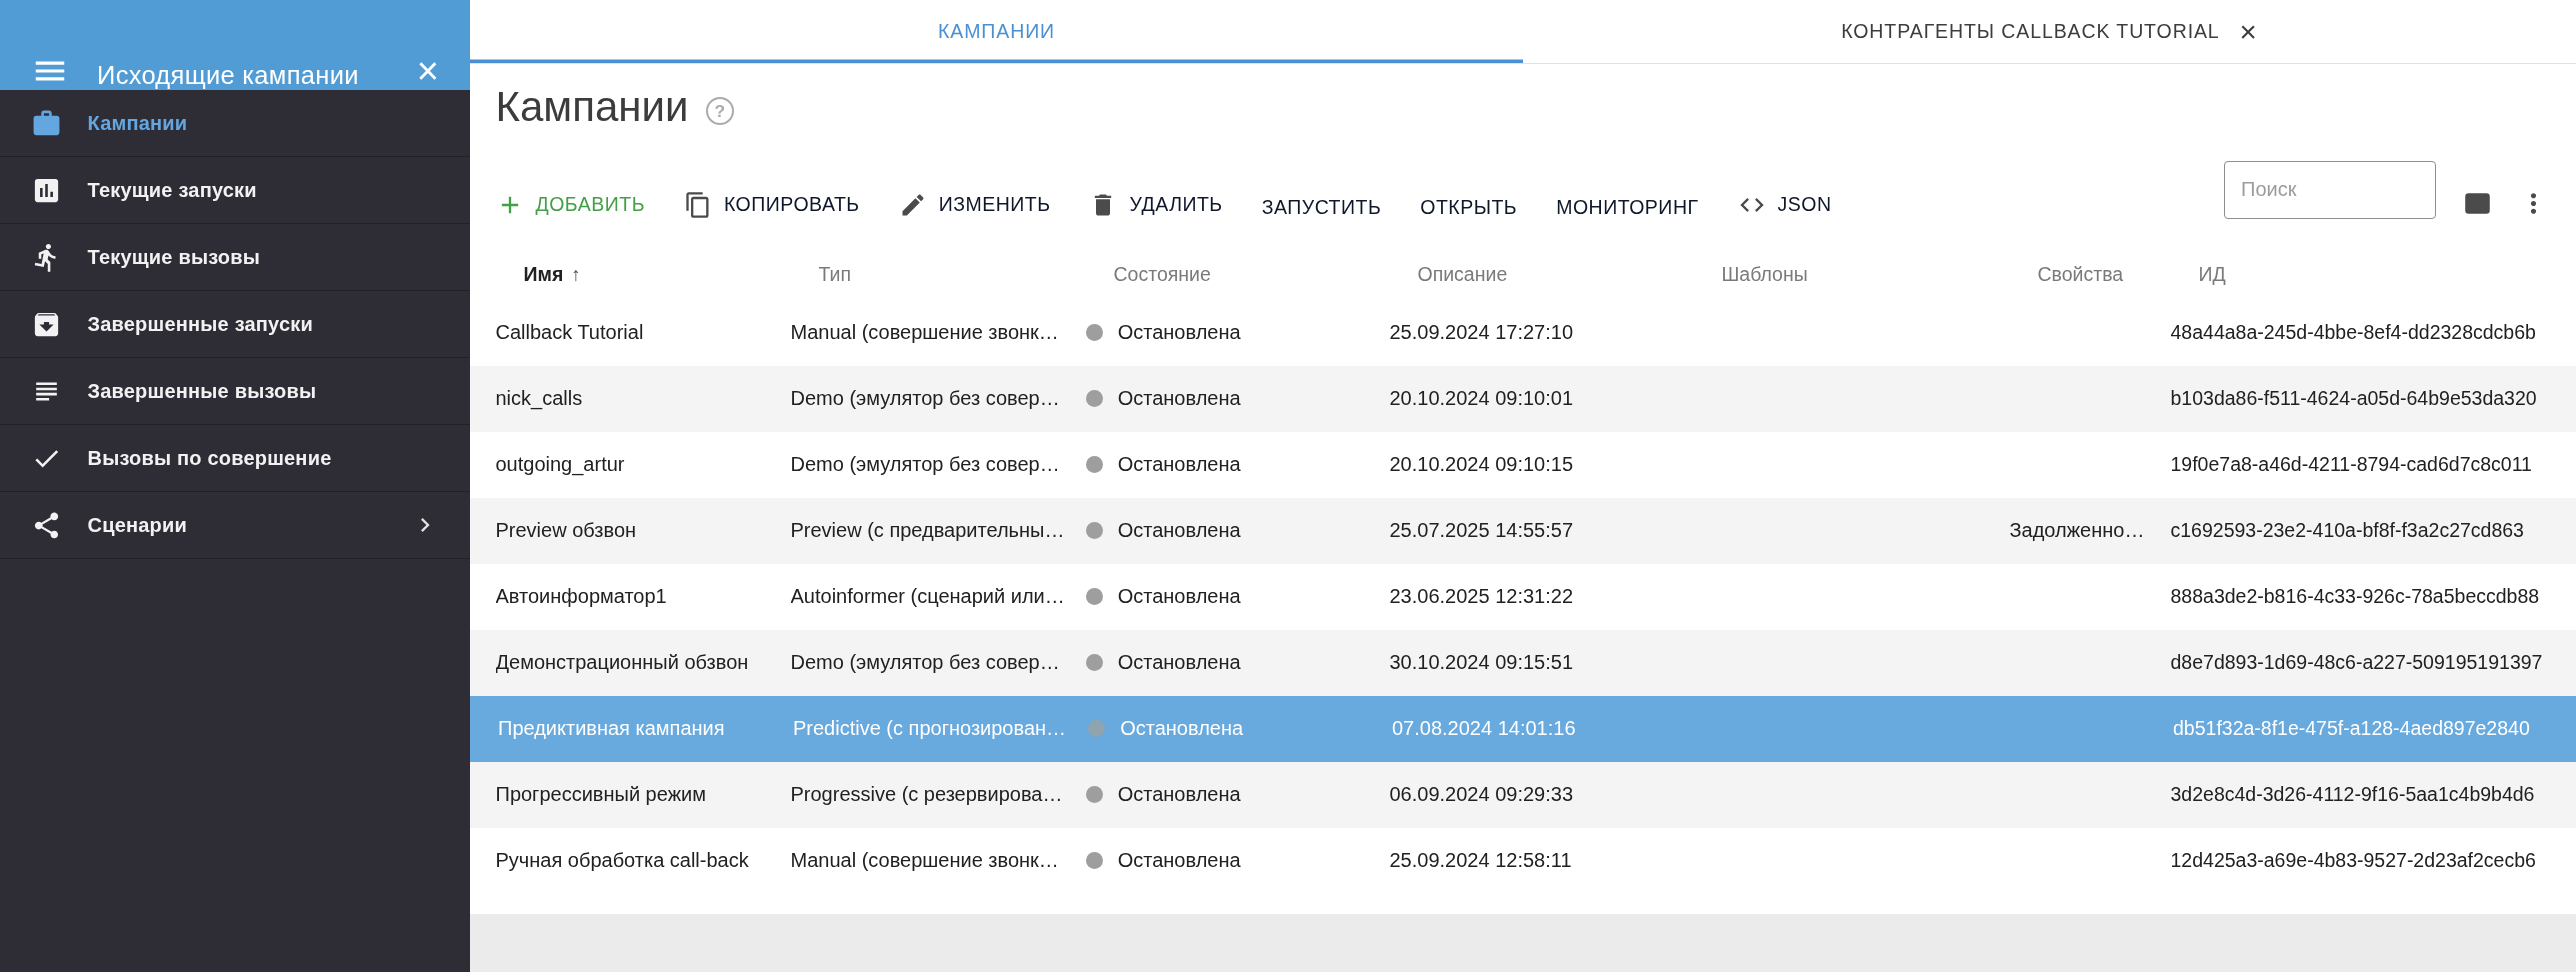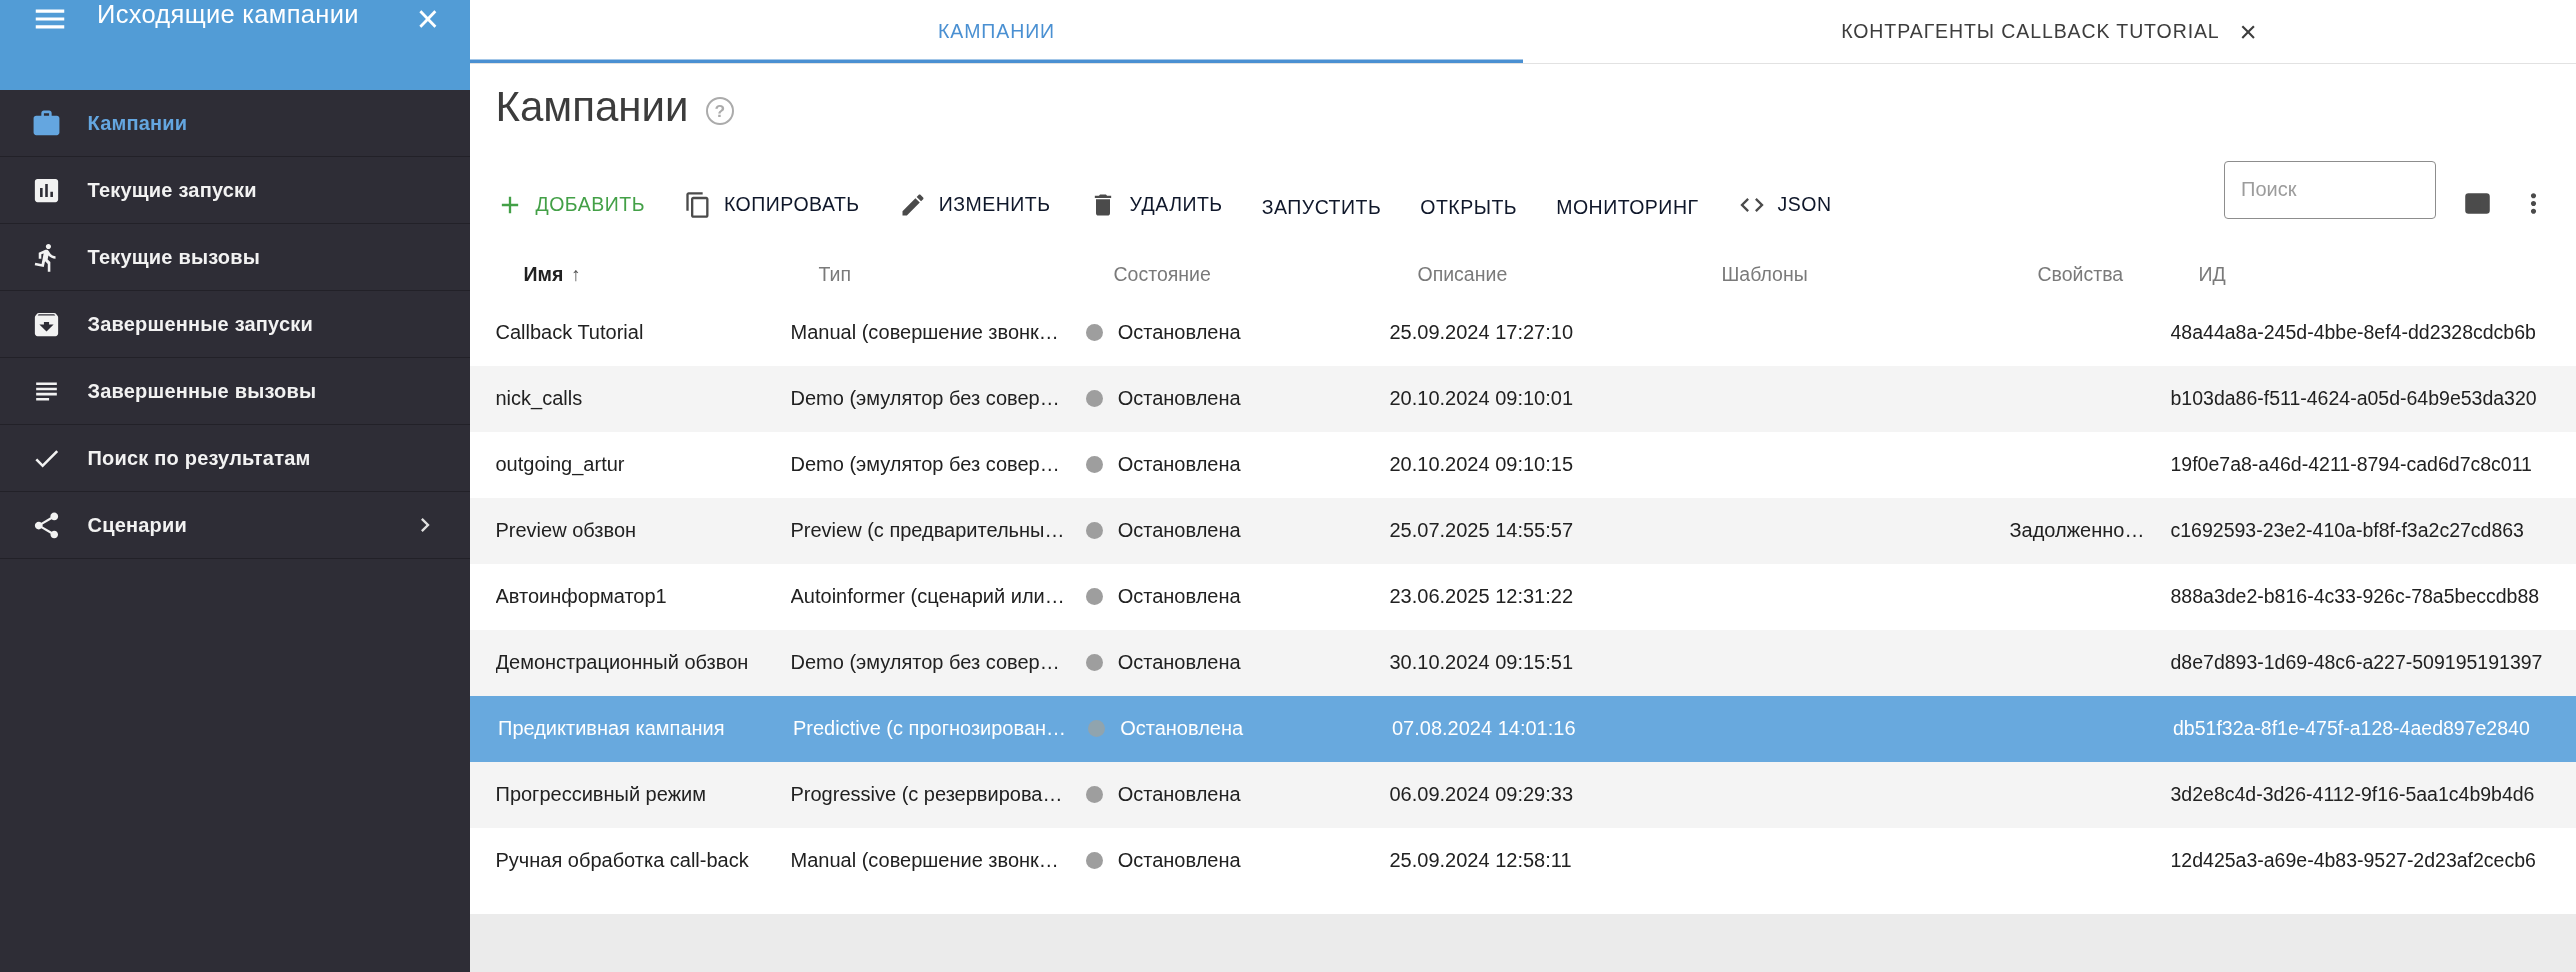--- a/index.html
+++ b/index.html
@@ -8,21 +8,21 @@
     width:2576px; height:973px; overflow:hidden;
     display:flex;
     font-family:"Liberation Sans", sans-serif;
     background:#ebebeb;
   }
 
   
   aside { width:470px; flex-shrink:0; background:#2e2d36; height:100%; }
   .sb-header {
     height:90px; background:#529cd6; color:#fff;
-    display:flex; align-items:flex-start; padding:0 31px;
+    display:flex; align-items:flex-end; padding:0 31px;
   }
   .burger { display:flex; cursor:pointer; }
   .burger svg { width:38px; height:38px; fill:#fff; }
   .sb-title { margin-left:28px; font-size:25.5px; font-weight:500; letter-spacing:0.3px; }
   .sb-close { margin-left:auto; font-size:38px; font-weight:300; line-height:1; cursor:pointer; }
 
   .nav-item {
     height:67px; display:flex; align-items:center; padding:0 31px;
     border-bottom:0.7px solid rgba(0,0,0,.25); color:#f2f2f2; cursor:pointer;
   }
@@ -151,21 +151,21 @@
           </svg>
       </span>
       <span class="nlabel">Завершенные вызовы</span>
     </div>
     <div class="nav-item">
       <span class="nicon">
         <svg viewBox="0 0 24 24">
             <path d="M9 16.17L4.83 12l-1.42 1.41L9 19 21 7l-1.41-1.41z"></path>
           </svg>
       </span>
-      <span class="nlabel">Поиск по результатам</span>
+      <span class="nlabel">Вызовы по совершение</span>
     </div>
     <div class="nav-item">
       <span class="nicon">
         <svg viewBox="0 0 24 24">
             <path d="M18 16.08c-.76 0-1.44.3-1.96.77L8.91 12.7c.05-.23.09-.46.09-.7s-.04-.47-.09-.7l7.05-4.11c.54.5 1.25.81 2.04.81 1.66 0 3-1.34 3-3s-1.34-3-3-3-3 1.34-3 3c0 .24.04.47.09.7L8.04 9.81C7.5 9.31 6.79 9 6 9c-1.66 0-3 1.34-3 3s1.34 3 3 3c.79 0 1.5-.31 2.04-.81l7.12 4.16c-.05.21-.08.43-.08.65 0 1.61 1.31 2.92 2.92 2.92 1.61 0 2.92-1.31 2.92-2.92s-1.31-2.92-2.92-2.92z"></path>
           </svg>
       </span>
       <span class="nlabel">Сценарии</span>
       <span class="chev">
         <svg viewBox="0 0 24 24" fill="currentColor">

